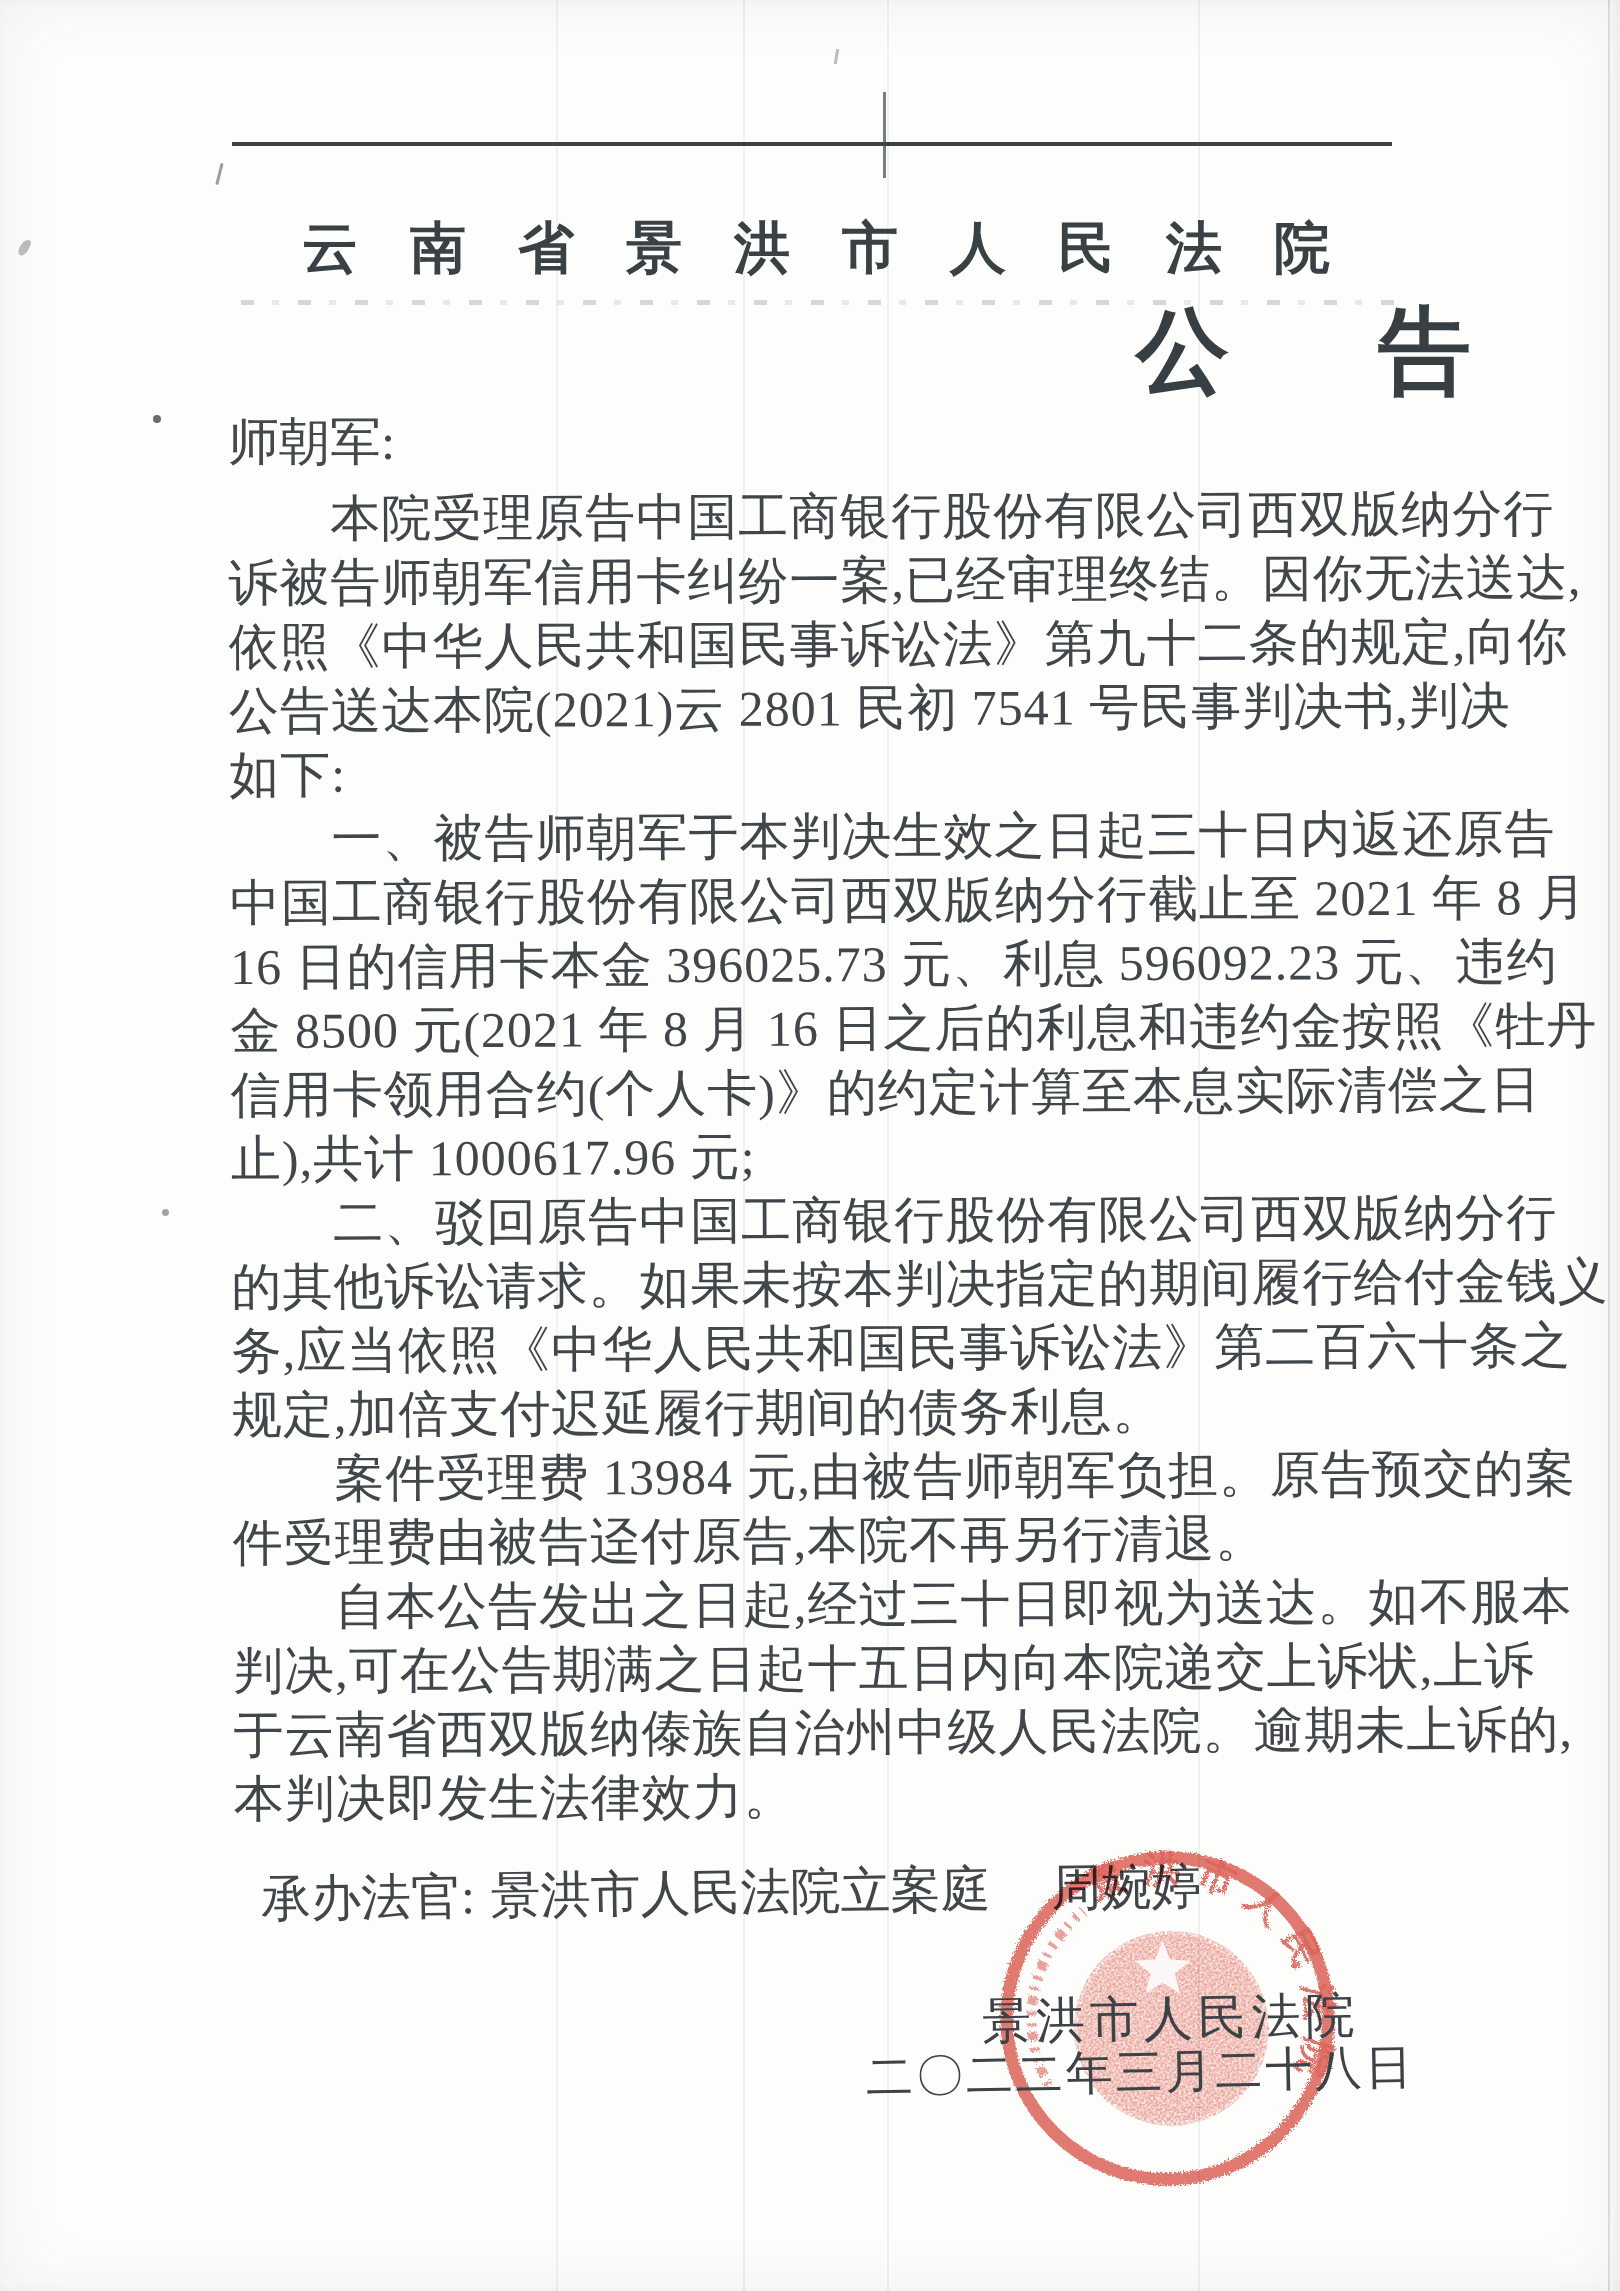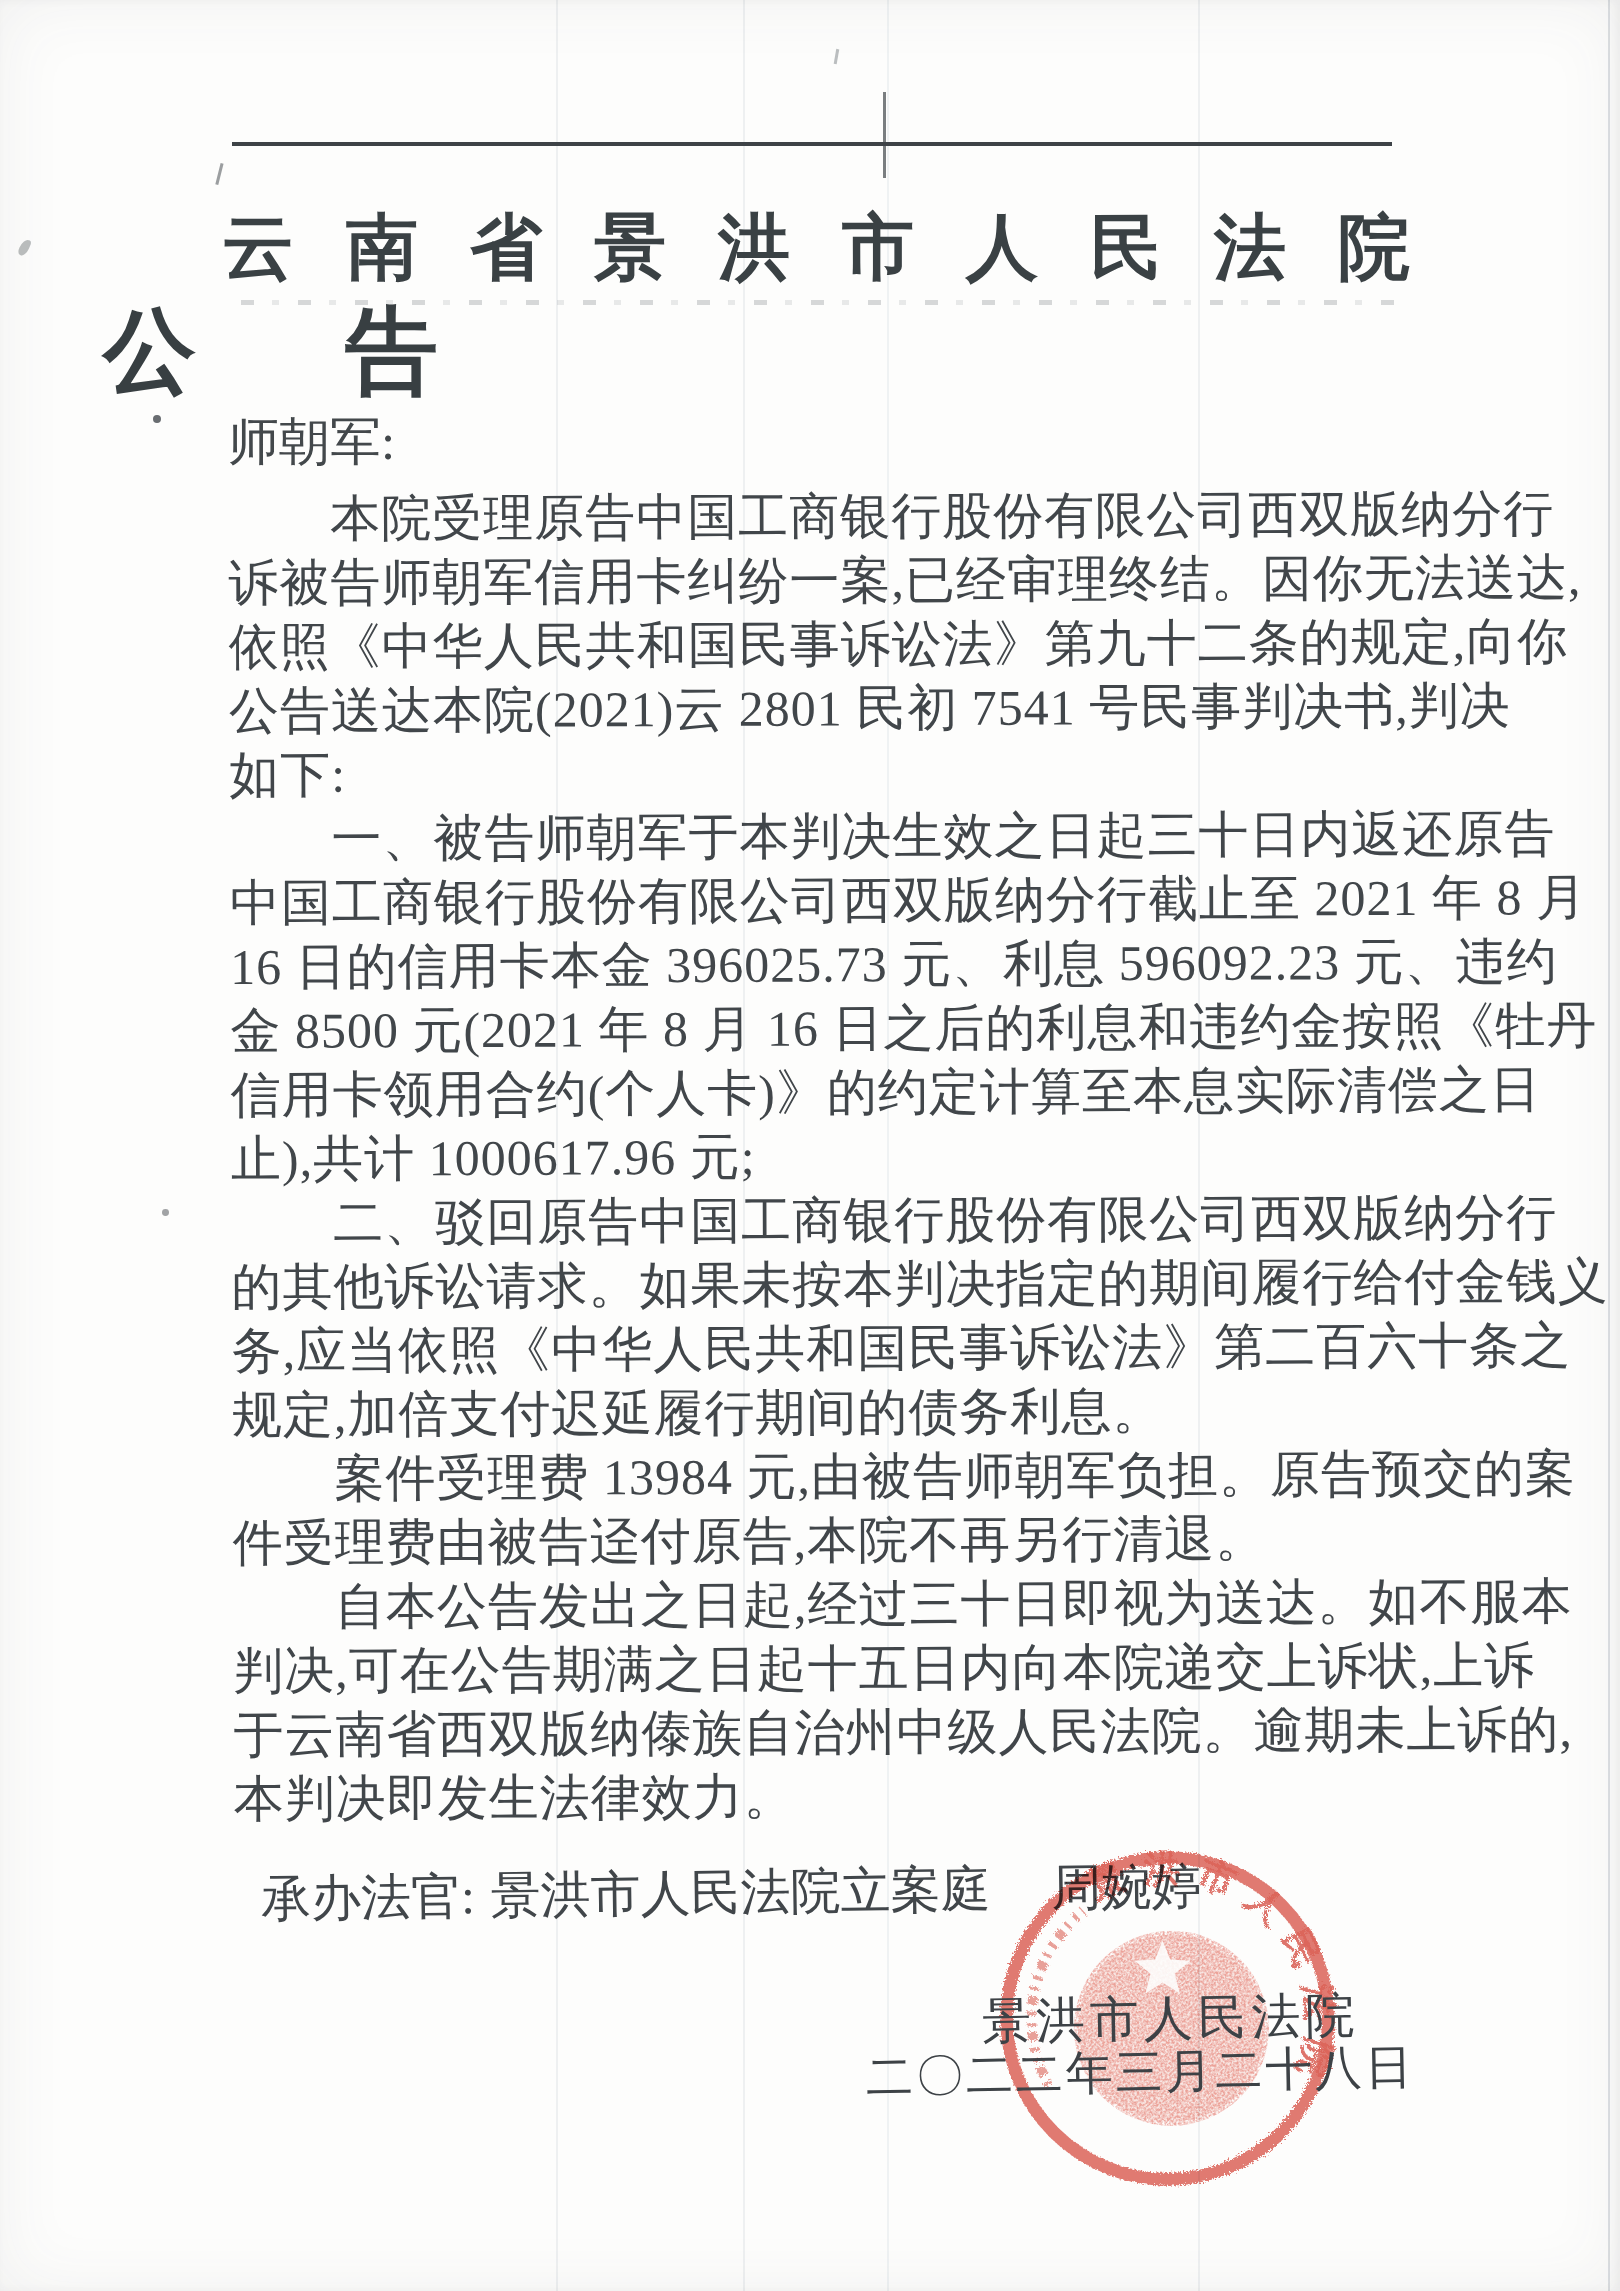--- a/index.html
+++ b/index.html
@@ -25,26 +25,26 @@
   .dot2{position:absolute;left:162px;top:1209px;width:6.9px;height:6.9px;background:#55595d;border-radius:50%;opacity:.55;}
   .smudge{
     position:absolute;left:241px;top:300px;width:1159px;height:4.9px;opacity:.42;
     background:repeating-linear-gradient(90deg,rgba(85,92,98,.55) 0 12.7px,transparent 12.7px 31px,rgba(85,92,98,.3) 31px 38px,transparent 38px 57px);
     filter:blur(0.7px);
   }
   
   .rule{position:absolute;left:232px;top:142px;width:1160px;height:3.9px;background:#3e4347;}
   .court-title{
     position:absolute;left:0;right:0;top:209px;line-height:78px;
-    font-size:72px;font-weight:700;text-align:center;
+    font-size:56px;font-weight:700;text-align:center;
     letter-spacing:52px;padding-left:64px;color:#3a4144;white-space:nowrap;
   }
   .notice-title{
     position:absolute;left:0;right:0;top:292px;line-height:120px;
-    font-size:93px;font-weight:700;text-align:left;
+    font-size:93px;font-weight:700;text-align:right;
     letter-spacing:149px;padding-left:103px;color:#383f42;white-space:nowrap;
   }
   .addressee{position:absolute;left:228px;top:412px;font-size:51px;line-height:61px;color:#43484b;text-align:right;}
   .body{
     position:absolute;left:228px;top:487px;width:1171px;
     font-size:50px;line-height:64px;color:#41464a;
     transform:rotate(-0.25deg);transform-origin:0 0;
   }
   .bline{white-space:nowrap;letter-spacing:1px;}
   .ind{padding-left:102px;}

